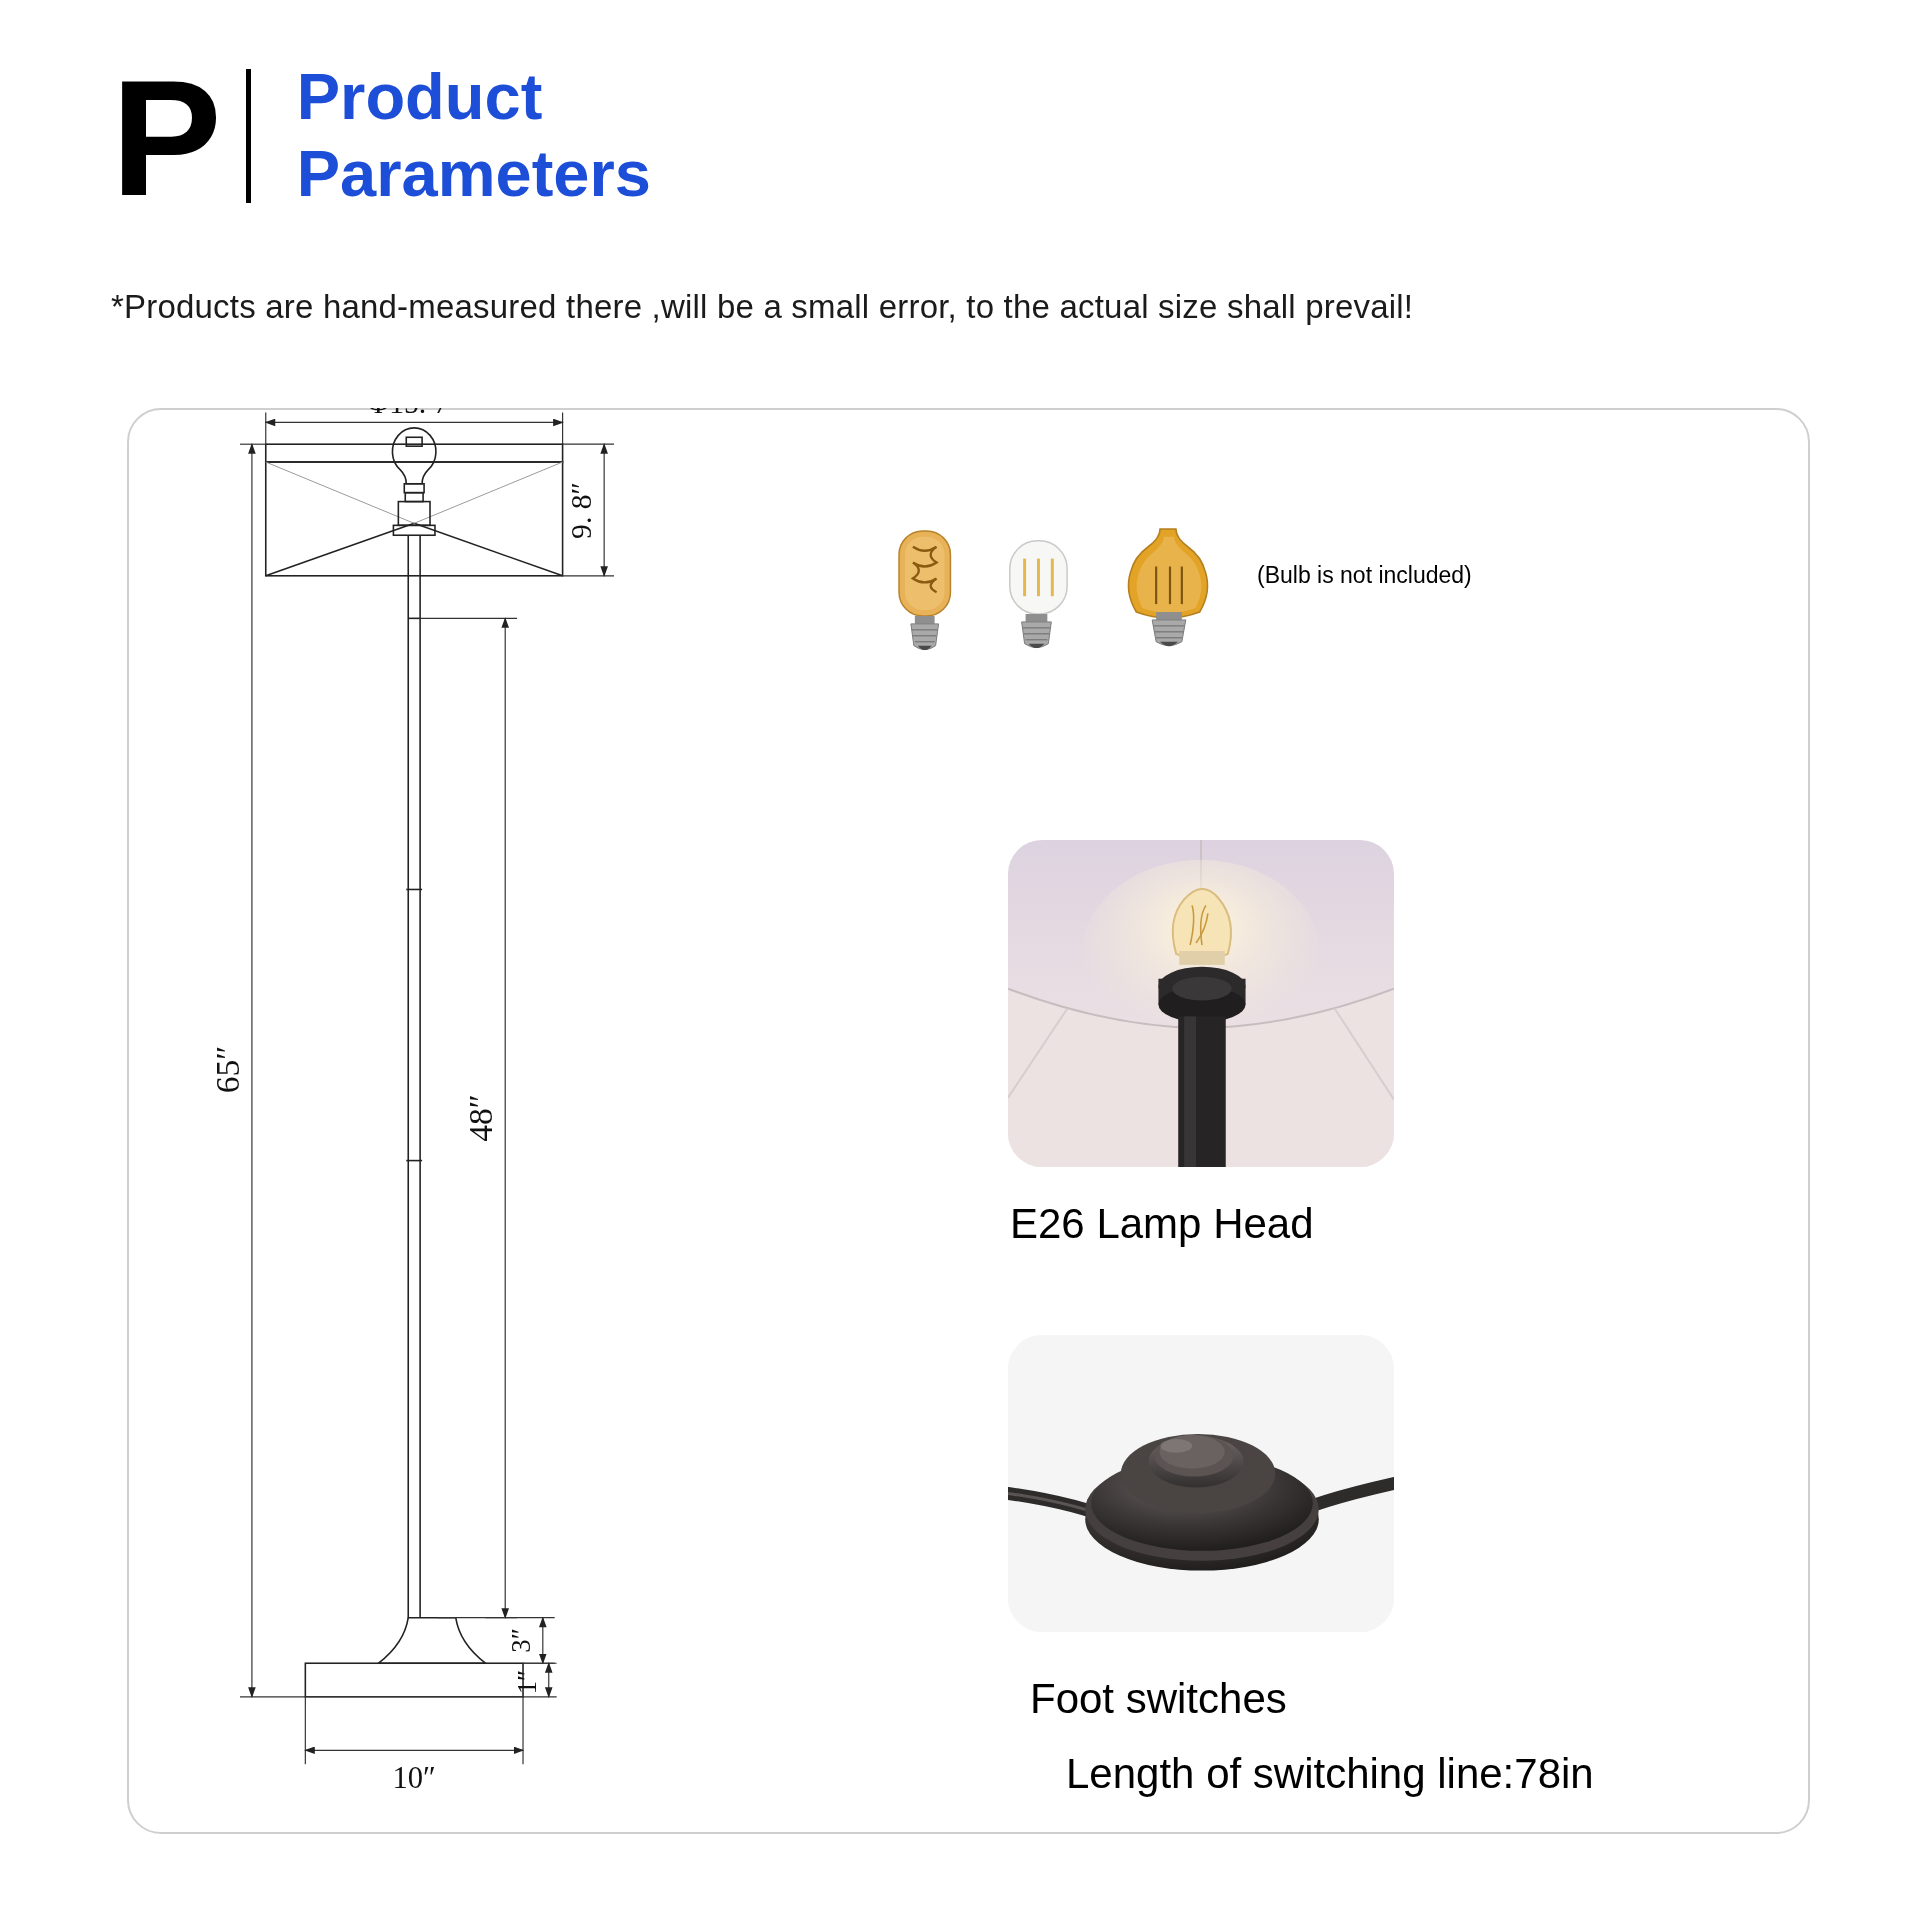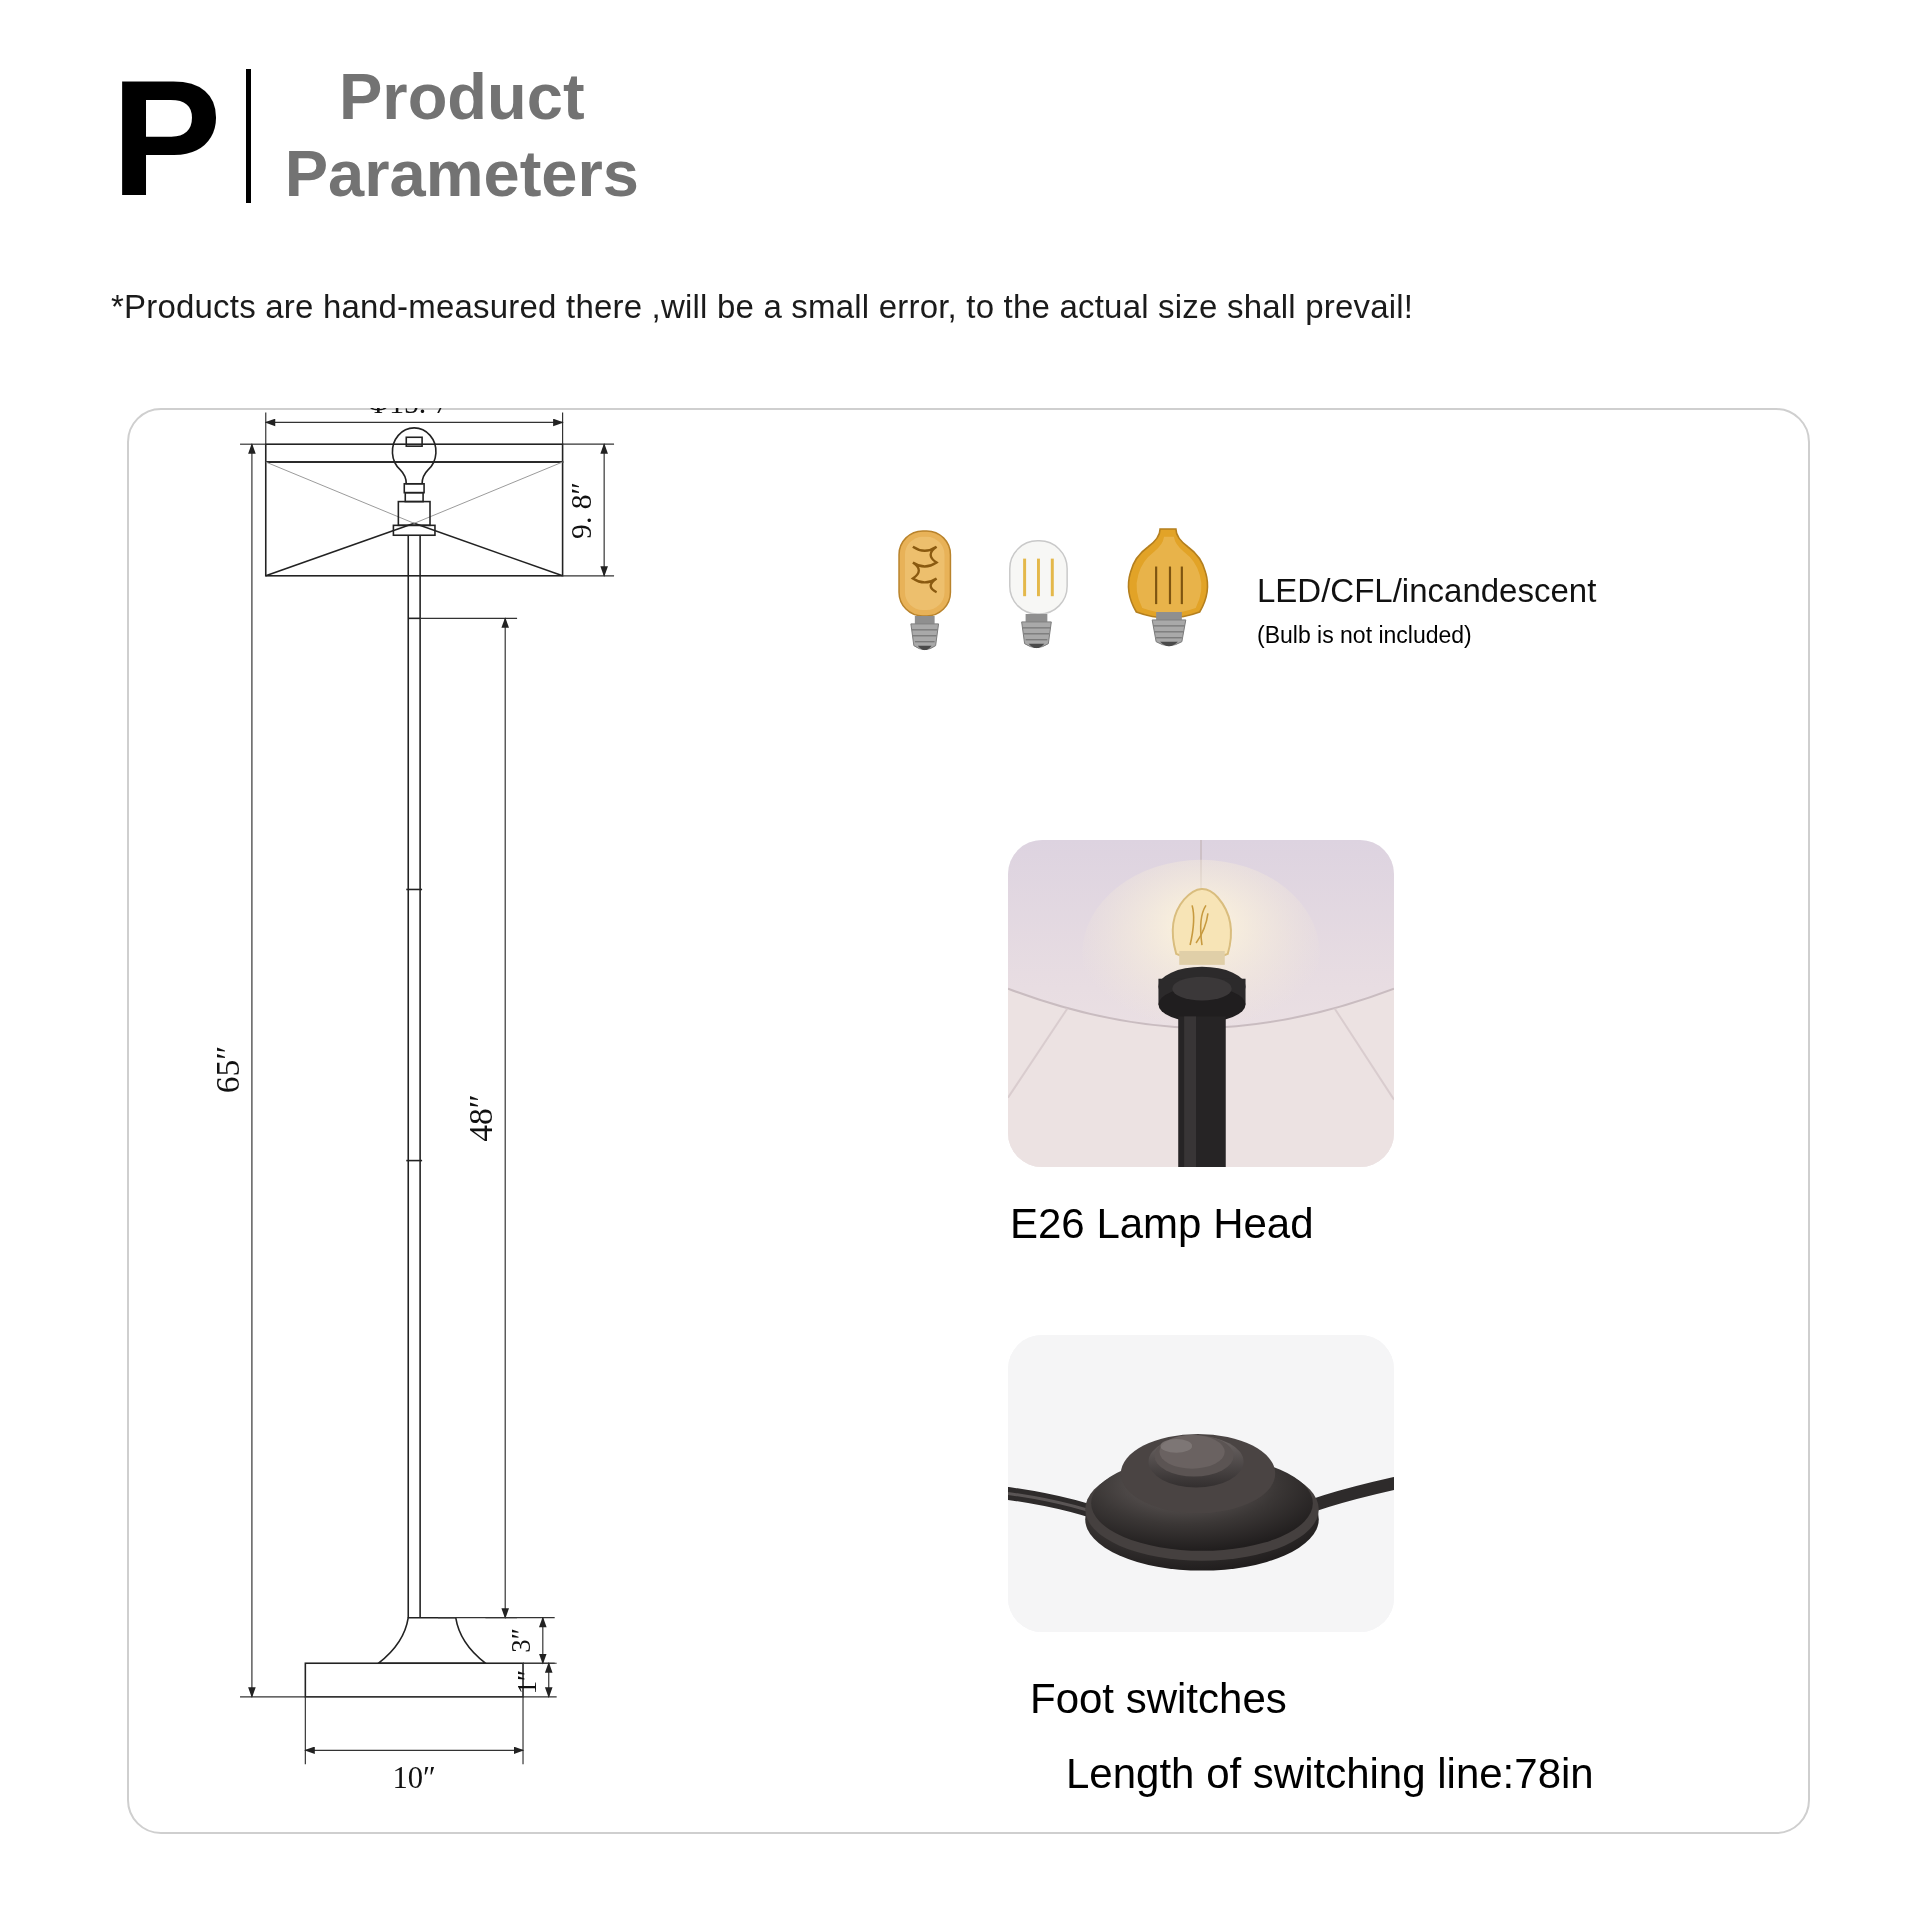--- a/index.html
+++ b/index.html
@@ -33,27 +33,26 @@
     color: #000;
     padding-right: 26px;
   }
   .header-rule {
     width: 5px;
     align-self: stretch;
     background: #000;
     margin: 10px 0 14px 0;
   }
   .header-title {
-    padding-left: 34px;
+    padding-left: 46px;
     font-size: 65px;
     font-weight: bold;
     line-height: 1.18;
-    color: #737373;
+    color: #1d4ed8;
     white-space: pre-line;
-    text-align: center;
   }
 
   .subnote {
     position: absolute;
     left: 111px;
     top: 288px;
     font-size: 33px;
     color: #1b1b1b;
     letter-spacing: 0.2px;
   }
@@ -301,21 +300,20 @@
         <line x1="285" y1="102" x2="317" y2="102"></line>
         <line x1="286" y1="108" x2="316" y2="108"></line>
         <line x1="288" y1="114" x2="314" y2="114"></line>
       </g>
       <path d="M292 118 q9 9 18 0 z" fill="#4a4a4a"></path>
     </g>
   </svg>
 </div>
 
 <div class="spec-block">
-  <div class="spec-line2">LED/CFL/incandescent</div>
   <div class="spec-line3">(Bulb is not included)</div>
 </div>
 
 <div class="photo-card card-lamphead">
   <svg class="svg-fill" viewBox="0 0 390 330" preserveAspectRatio="none" xmlns="http://www.w3.org/2000/svg">
     <defs>
       <linearGradient id="shadeG" x1="0" y1="0" x2="0" y2="1">
         <stop offset="0%" stop-color="#ddd3e0"></stop>
         <stop offset="45%" stop-color="#e8dde2"></stop>
         <stop offset="100%" stop-color="#f0e7e7"></stop>

